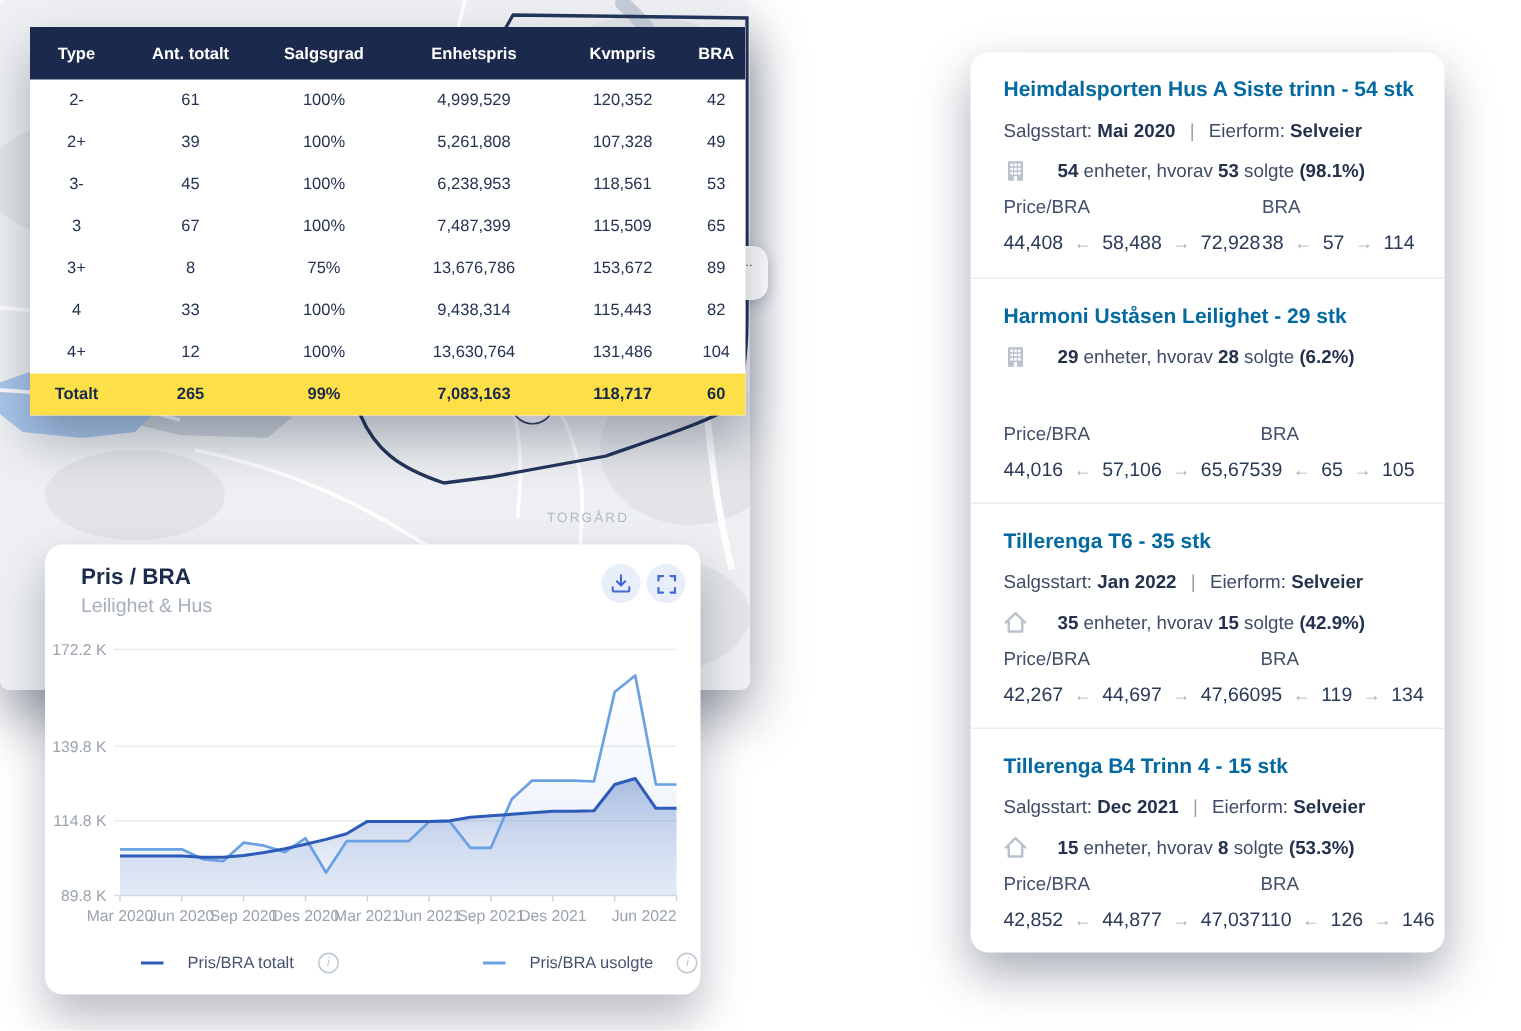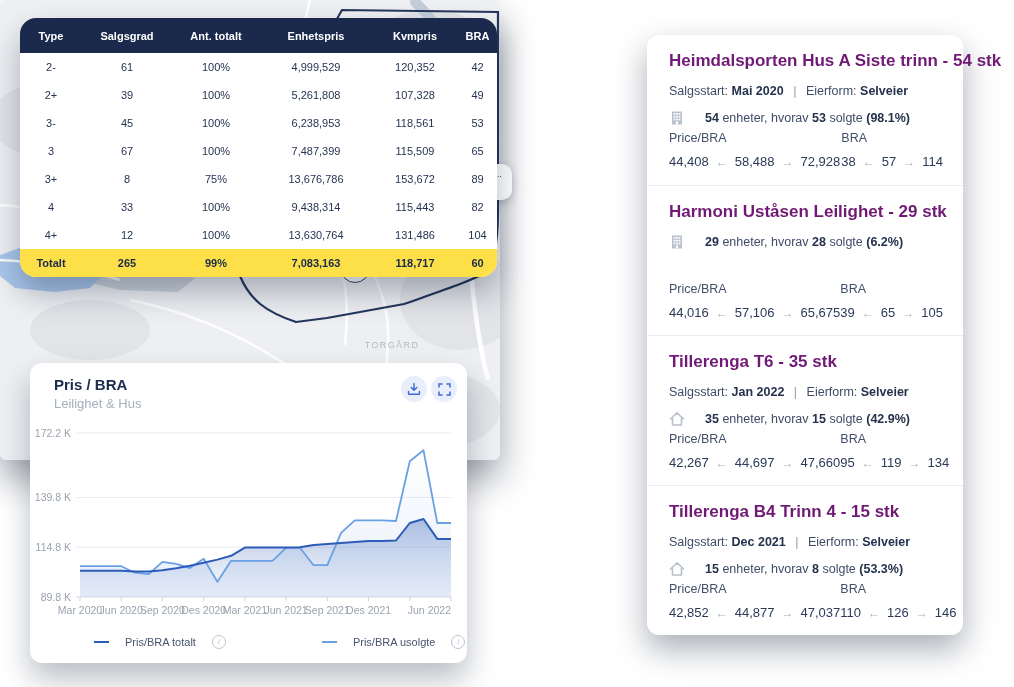--- a/index.html
+++ b/index.html
@@ -17,21 +17,21 @@
               font-size:11px;display:flex;align-items:center;justify-content:center;}
   #map-tooltip{position:absolute;left:346px;top:164px;width:166px;height:36px;background:#fff;
                border-radius:10px;box-shadow:0 3px 10px rgba(20,30,60,.25);padding:5px 10px 0 12px;
                box-sizing:border-box;z-index:2;}
   #map-tooltip:after{content:"";position:absolute;left:70px;bottom:-4px;width:9px;height:9px;
                background:#fff;transform:rotate(45deg);}
   #tooltip-title{font-size:8.5px;color:#33435f;white-space:nowrap;overflow:hidden;}
   .tooltip-row{display:flex;justify-content:space-between;font-size:8.5px;color:#9aa5b4;
                margin-top:3px;padding-right:28px;}
   
-  #table-card{left:20px;top:18px;width:477px;height:259px;border-radius:16px;overflow:hidden;
+  #table-card{left:20px;top:18px;width:477px;height:259px;border-radius:0;overflow:hidden;
               box-shadow:0 16px 30px rgba(10,20,45,.30);z-index:3;}
   .t-grid{display:grid;grid-template-columns:62px 90px 88px 112px 86px 39px;}
   .t-head{background:#1b2a4c;height:35px;}
   .t-head .t-cell{color:#fff;font-weight:bold;font-size:11px;}
   .t-cell{display:flex;align-items:center;justify-content:center;font-size:11px;color:#253352;}
   .t-row{height:28px;}
   .t-total{background:#fde047;height:28px;}
   .t-total .t-cell{font-weight:bold;color:#1b2a4c;}
   
   #chart-card{left:30px;top:363px;width:437px;height:300px;
@@ -47,21 +47,21 @@
   .legend-item{display:flex;align-items:center;gap:16px;font-size:11px;color:#47546f;cursor:pointer;}
   .legend-dash{width:15px;height:0;border-top:2.5px solid;}
   .info-dot{width:12px;height:12px;border-radius:50%;border:1px solid #bcc6d1;color:#bcc6d1;
             font-size:8px;line-height:12px;text-align:center;font-style:italic;display:inline-block;}
   .info-dot:after{content:"i";}
   
   #right-card{left:647px;top:35px;width:316px;height:600px;
               box-shadow:0 14px 32px rgba(10,20,45,.35);z-index:4;}
   .listing{position:relative;height:150px;box-sizing:border-box;padding:16px 20px 0 22px;}
   .listing + .listing{border-top:1px solid #e8ebef;}
-  .l-title{font-size:17px;font-weight:bold;color:#701a75;white-space:nowrap;}
+  .l-title{font-size:14px;font-weight:bold;color:#0369a1;white-space:nowrap;}
   .l-meta{margin-top:13px;font-size:12.5px;color:#3f4c68;}
   .l-meta b{color:#24324e;}
   .l-sep{color:#949dad;margin:0 6px;}
   .l-units{margin-top:12px;font-size:12.5px;color:#3f4c68;display:flex;align-items:center;gap:20px;}
   .l-units b{color:#24324e;}
   .l-stats{position:absolute;left:22px;right:20px;top:96px;display:flex;}
   .l-col1{width:193px;}
   .stat-label{font-size:12.5px;color:#42506c;}
   .stat-vals{margin-top:9px;font-size:13px;color:#2b3a58;white-space:nowrap;}
   .arrow{color:#a7b1bf;margin:0 7px;font-size:12px;}
@@ -141,22 +141,22 @@
     <div class="tooltip-row">
       <span>58.5K</span>
       <span>57 BRA</span>
     </div>
   </div>
 </div>
 
 <div id="table-card" class="card">
   <div class="t-grid t-head" id="table-head">
       <div class="t-cell">Type</div>
+      <div class="t-cell">Ant. totalt</div>
       <div class="t-cell">Salgsgrad</div>
-      <div class="t-cell">Ant. totalt</div>
       <div class="t-cell">Enhetspris</div>
       <div class="t-cell">Kvmpris</div>
       <div class="t-cell">BRA</div>
     </div>
   <div id="table-body">
       <div class="t-grid t-row">
         <div class="t-cell">2-</div>
         <div class="t-cell">61</div>
         <div class="t-cell">100%</div>
         <div class="t-cell">4,999,529</div>

